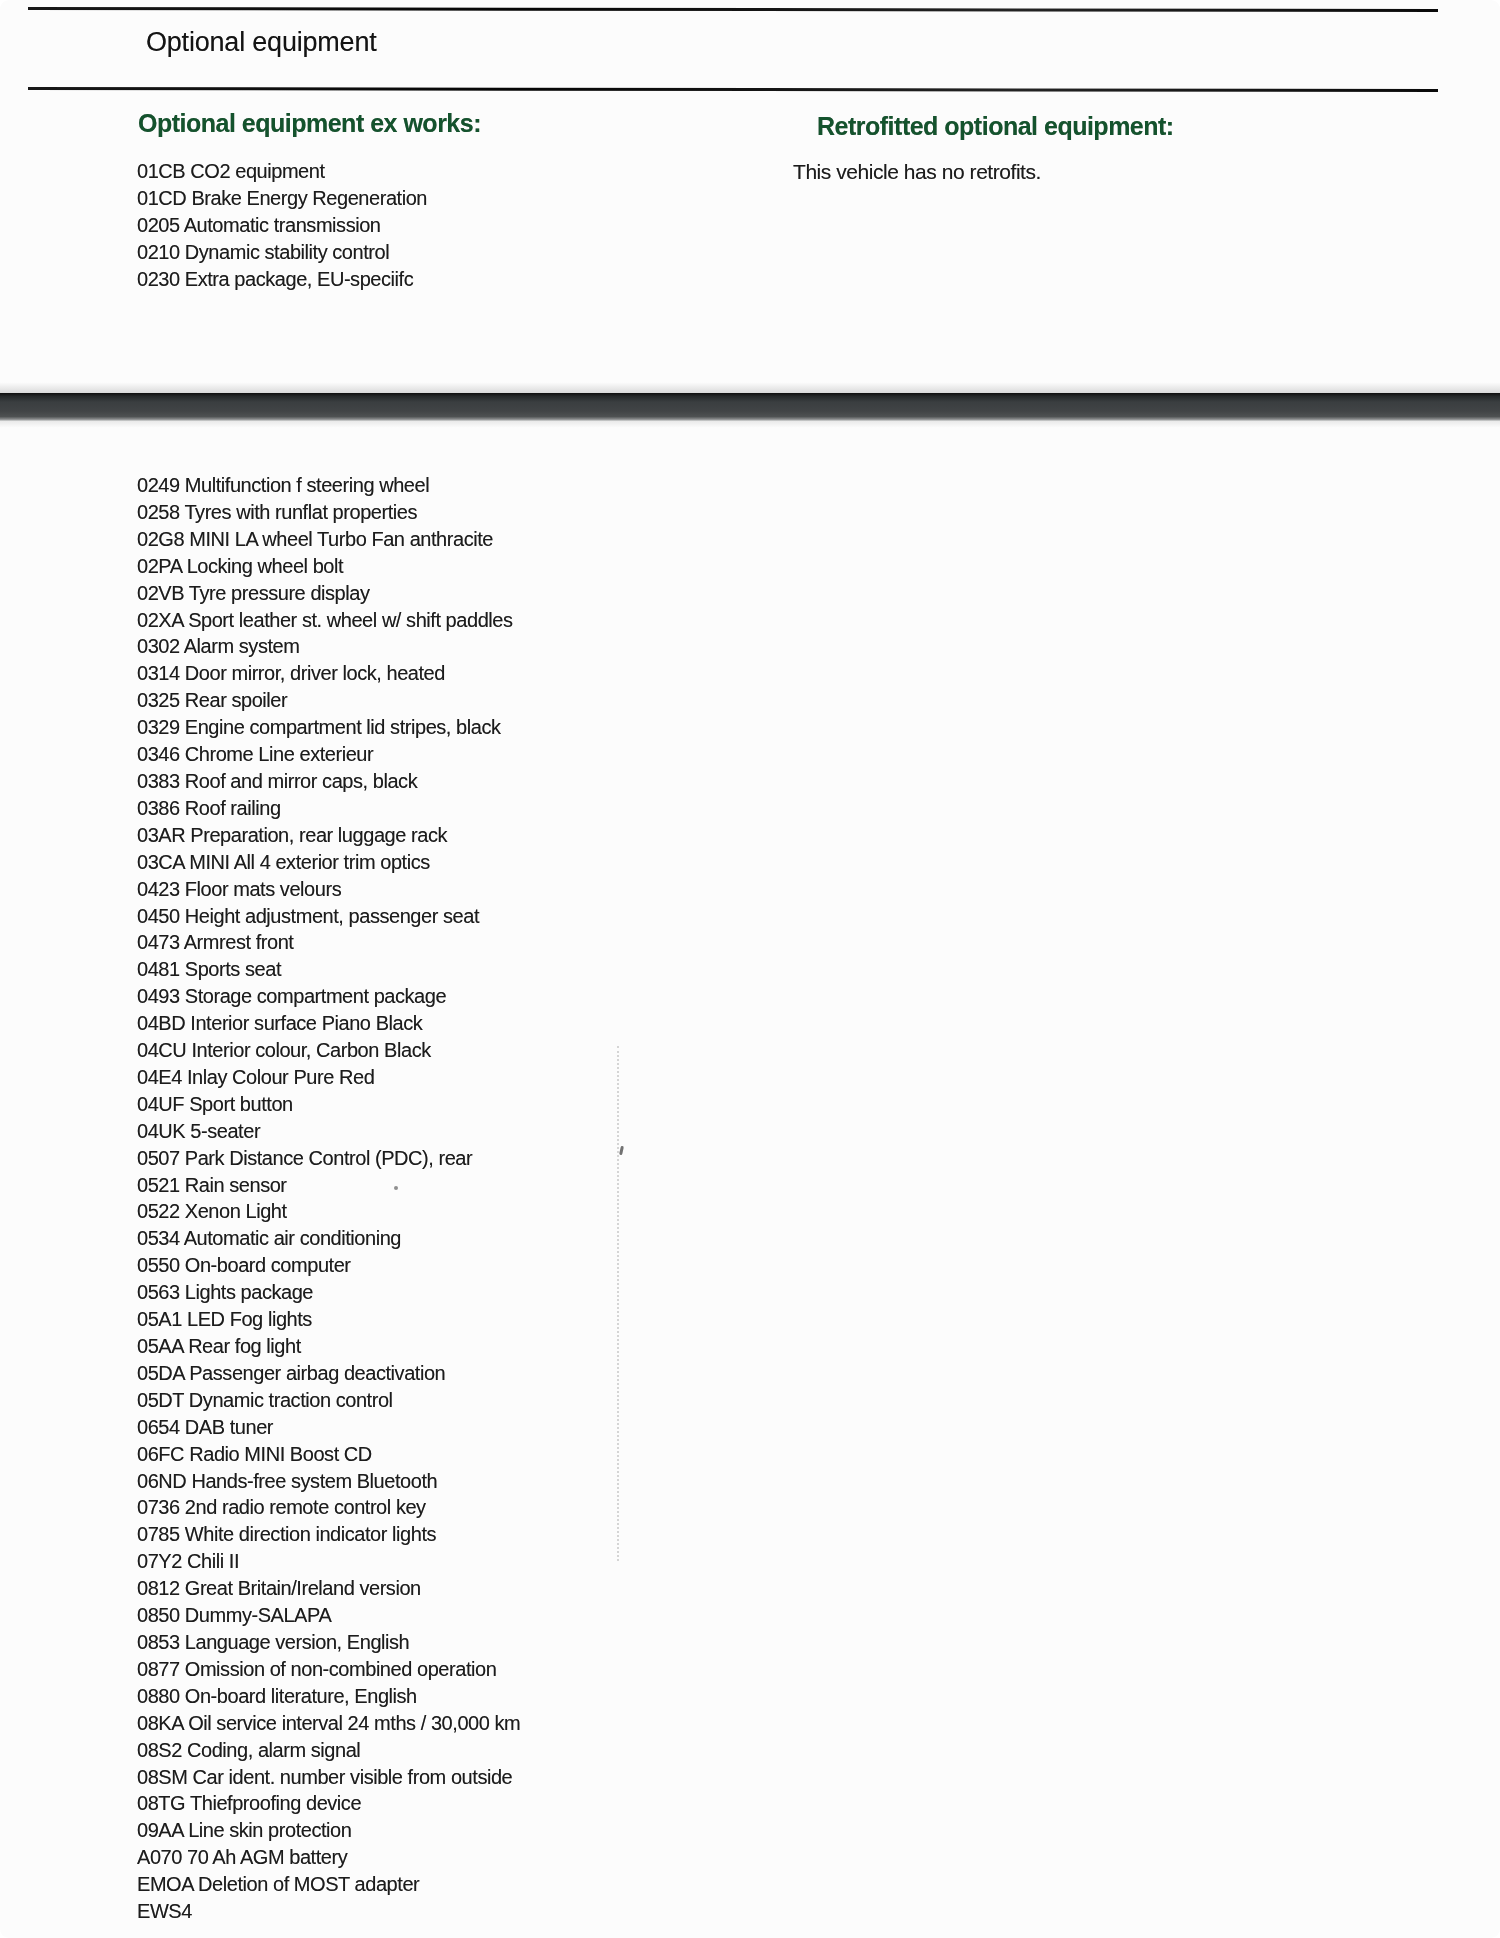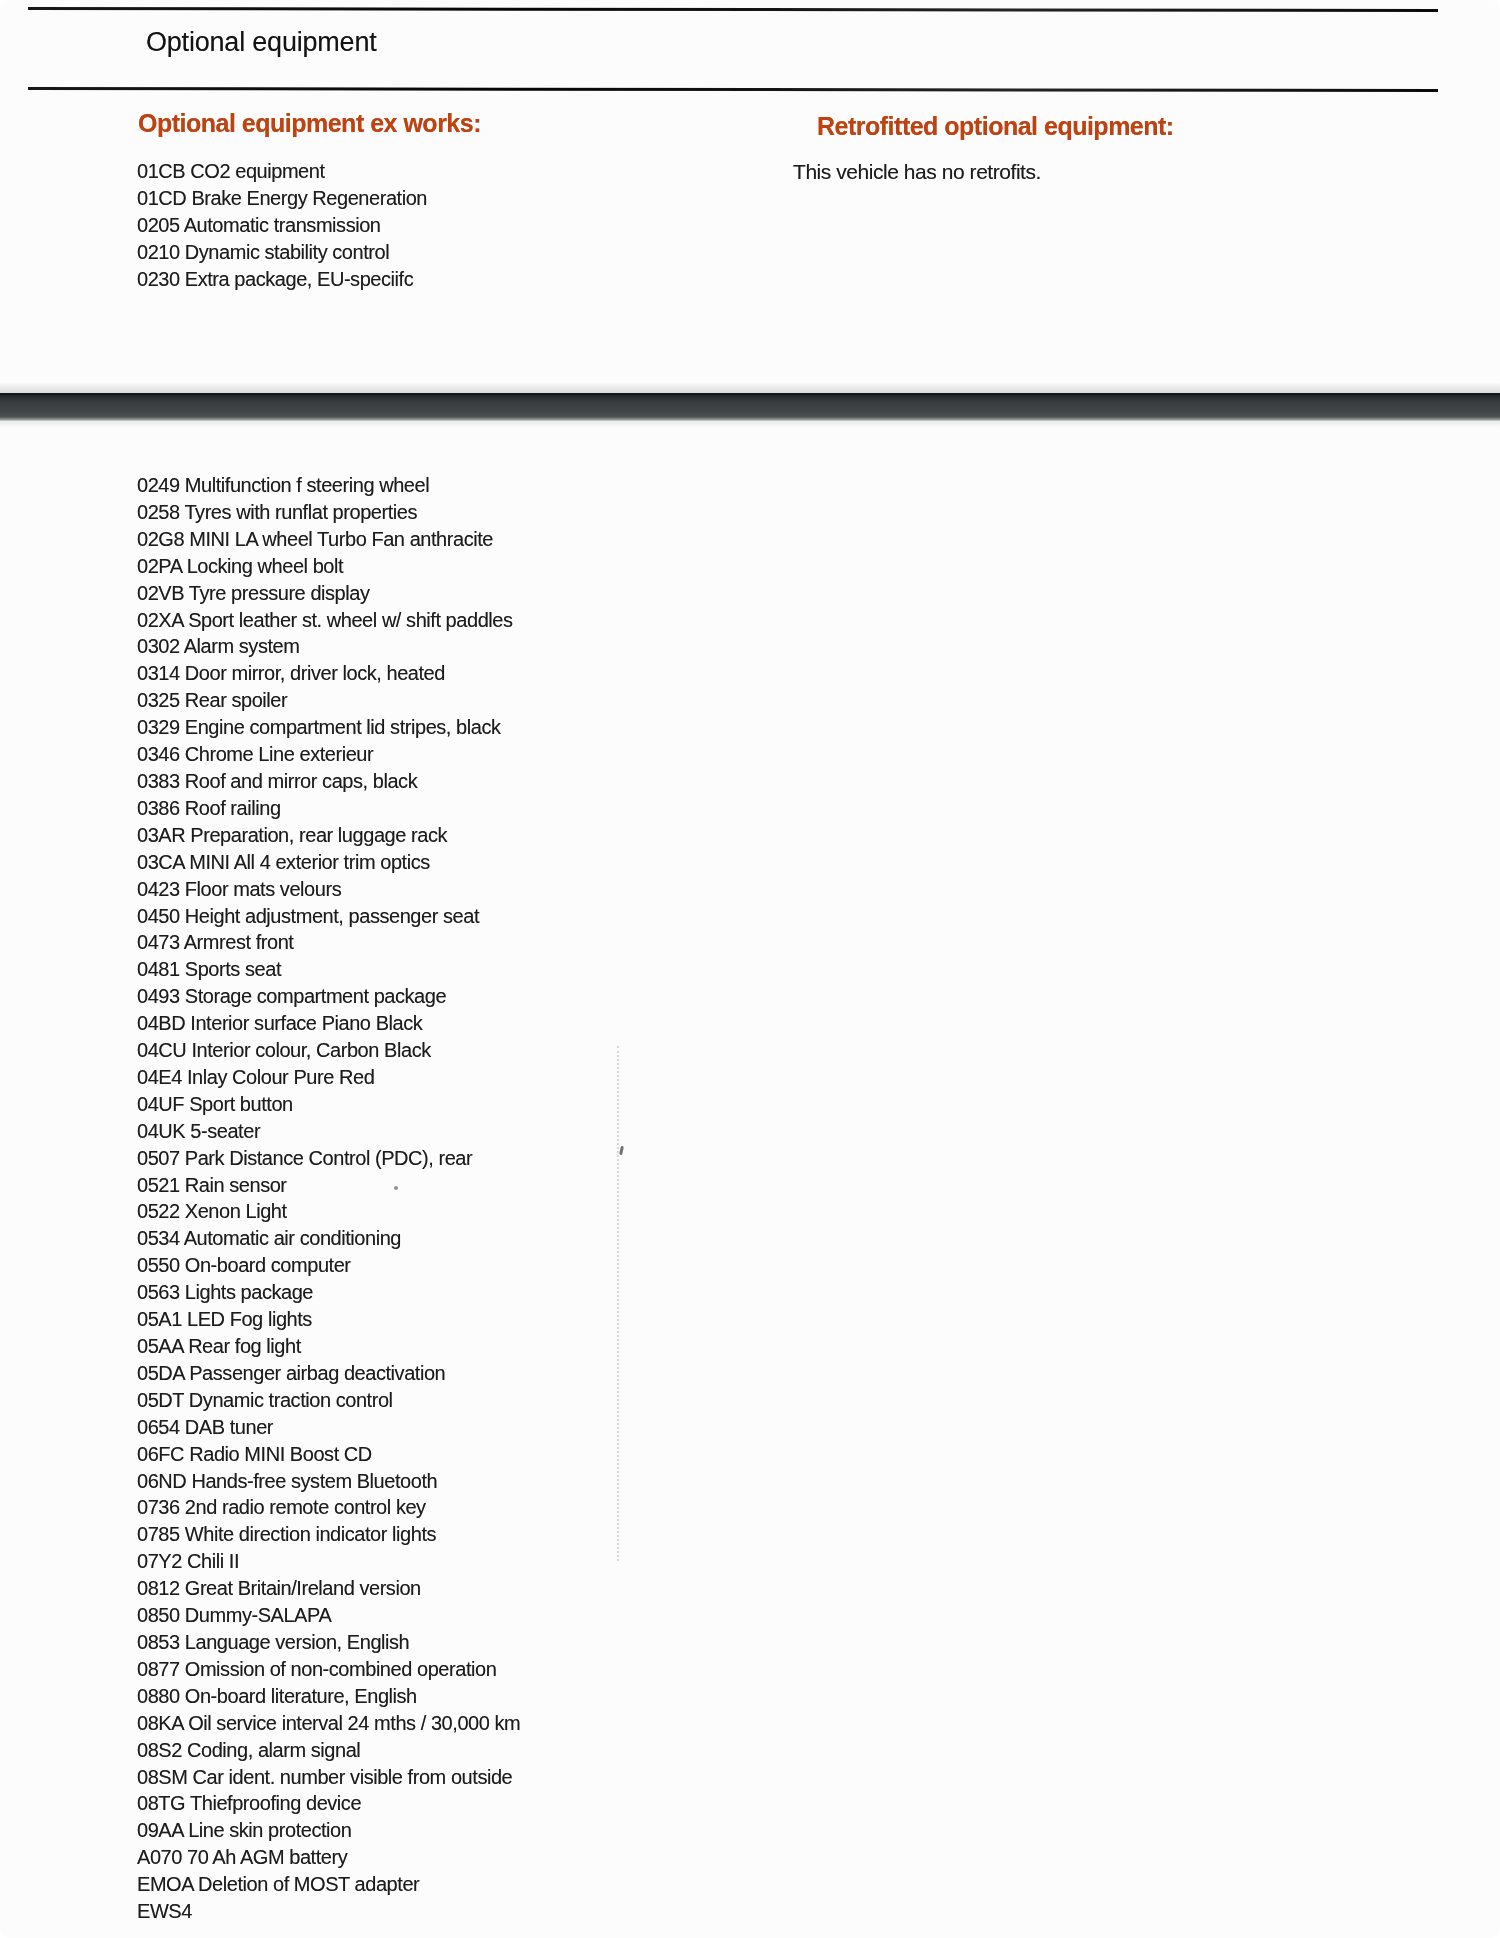--- a/index.html
+++ b/index.html
@@ -24,21 +24,21 @@
   .rule-mid { top:87px; }
 
   .page-title {
     position:absolute; left:146px; top:27px;
     font-size:27px; font-weight:500; letter-spacing:-0.2px; color:#141414;
     white-space:nowrap;
   }
 
   .col-header {
     position:absolute;
-    font-size:25px; font-weight:700; letter-spacing:-0.5px; color:#c2410c;
+    font-size:25px; font-weight:700; letter-spacing:-0.5px; color:#14532d;
     white-space:nowrap;
   }
   .col-header-left  { left:138px; top:109px; }
   .col-header-right { left:793px; top:112px;margin-left:24px; }
 
   .list {
     position:absolute; left:137px;
     font-size:20px; letter-spacing:-0.45px; color:#1c1c1c;
   }
   .list-row { white-space:nowrap; }

